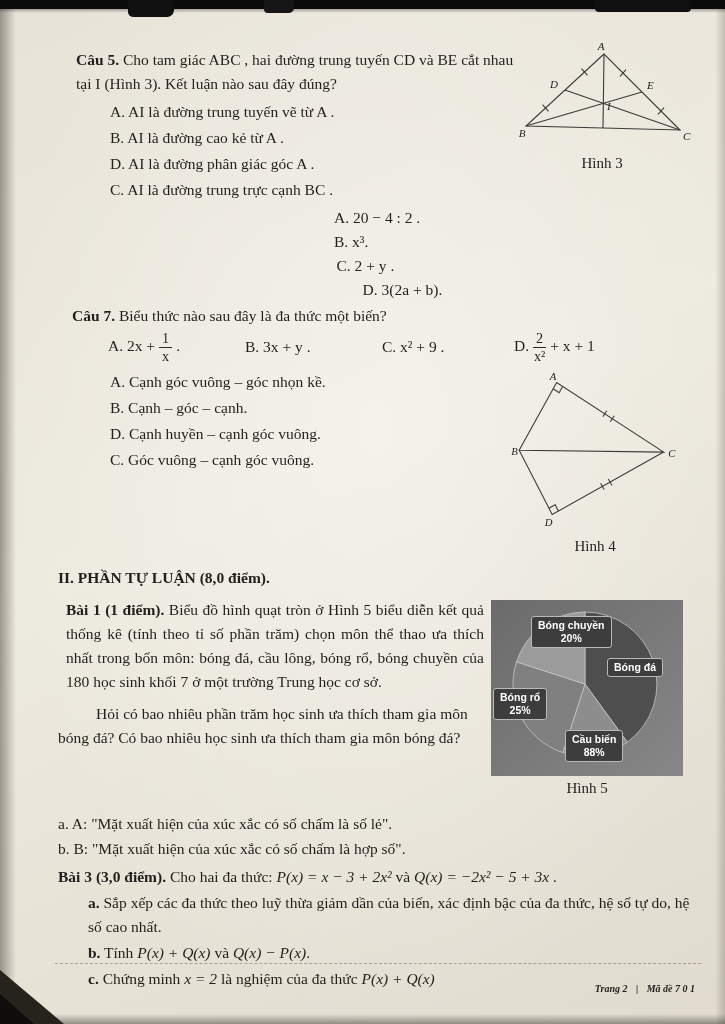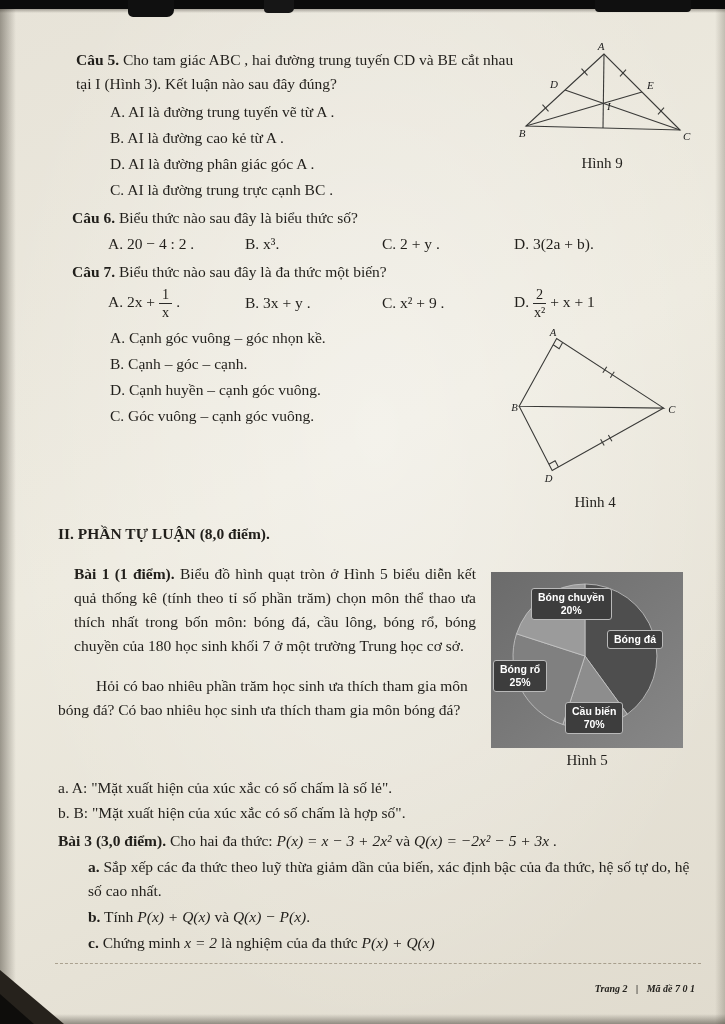--- a/index.html
+++ b/index.html
@@ -114,27 +114,26 @@
           </g>
           <g font-size="11" font-style="italic" fill="#222">
             <text x="89" y="10" text-anchor="middle">A</text>
             <text x="10" y="97" text-anchor="middle">B</text>
             <text x="171" y="100">C</text>
             <text x="46" y="48" text-anchor="end">D</text>
             <text x="135" y="49">E</text>
             <text x="95" y="70">I</text>
           </g>
         </svg>
-        <figcaption class="figcap">Hình 9</figcaption>
+        <figcaption class="figcap">Hình 3</figcaption>
       </figure>
     </section>
 
     <section class="q q-indent" style="margin-bottom:2px;">
-      <p class="qhead" style="margin:0;"><b>Câu 6.</b><span> Biểu thức nào sau đây là biểu thức số?</span></p>
-      <div class="optrow" style="min-height:28px;">
+      <div class="optrow" style="min-height:28px;flex-direction:column;">
         <span class="oc1">A. 20 − 4 : 2 .</span>
         <span class="oc2">B. x³.</span>
         <span class="oc3">C. 2 + y .</span>
         <span class="oc4">D. 3(2a + b).</span>
       </div>
     </section>
 
     <section class="q q-indent" style="margin-bottom:4px;">
       <p class="qhead" style="margin:0;"><b>Câu 7.</b><span> Biểu thức nào sau đây là đa thức một biến?</span></p>
       <div class="optrow">
@@ -172,24 +171,24 @@
           </g>
         </svg>
         <figcaption class="figcap">Hình 4</figcaption>
       </figure>
     </section>
 
     <h2 class="sec-heading q-indent" style="font-size:15.5px;">II. PHẦN TỰ LUẬN (8,0 điểm).</h2>
 
     <section class="q" style="min-height:208px; margin-bottom:6px;">
       <div style="width:434px;">
-        <p class="justify" style="margin:16px;"><b>Bài 1 (1 điểm).</b><span> Biểu đồ hình quạt tròn ở Hình 5 biểu diễn kết quả thống kê (tính theo tỉ số phần trăm) chọn môn thể thao ưa thích nhất trong bốn môn: bóng đá, cầu lông, bóng rổ, bóng chuyền của 180 học sinh khối 7 ở một trường Trung học cơ sở.</span></p>
+        <p class="justify" style="margin:8px;"><b>Bài 1 (1 điểm).</b><span> Biểu đồ hình quạt tròn ở Hình 5 biểu diễn kết quả thống kê (tính theo tỉ số phần trăm) chọn môn thể thao ưa thích nhất trong bốn môn: bóng đá, cầu lông, bóng rổ, bóng chuyền của 180 học sinh khối 7 ở một trường Trung học cơ sở.</span></p>
         <p class="hanging-question" style="margin:2px 0 0 0;">Hỏi có bao nhiêu phần trăm học sinh ưa thích tham gia môn bóng đá? Có bao nhiêu học sinh ưa thích tham gia môn bóng đá?</p>
       </div>
-      <figure class="figabs" style="right:14px; top:10px; width:192px;">
+      <figure class="figabs" style="right:14px; top:2px; width:192px;">
         <div class="pie-wrap">
           <svg width="192" height="176" viewBox="0 0 192 176">
             <defs>
               <linearGradient id="bg5" x1="0" y1="0" x2="1" y2="1">
                 <stop offset="0" stop-color="#6b6b6b"></stop>
                 <stop offset="1" stop-color="#878787"></stop>
               </linearGradient>
             </defs>
             <rect x="0" y="0" width="192" height="176" fill="url(#bg5)"></rect>
             <g stroke="#c6c6c6" stroke-width="0.8">
@@ -205,21 +204,21 @@
             </div>
           <div class="pie-label" style="left:116px; top:58px;">
               <span>Bóng đá</span>
             </div>
           <div class="pie-label" style="left:2px; top:88px;">
               <span>Bóng rổ</span>
               <span>25%</span>
             </div>
           <div class="pie-label" style="left:74px; top:130px;">
               <span>Cầu biến</span>
-              <span>70%</span>
+              <span>88%</span>
             </div>
         </div>
         <figcaption class="figcap">Hình 5</figcaption>
       </figure>
     </section>
 
     <section class="q" style="margin-bottom:4px;">
       <div class="b-item">a. A: "Mặt xuất hiện của xúc xắc có số chấm là số lẻ".</div>
       <div class="b-item">b. B: "Mặt xuất hiện của xúc xắc có số chấm là hợp số".</div>
     </section>

